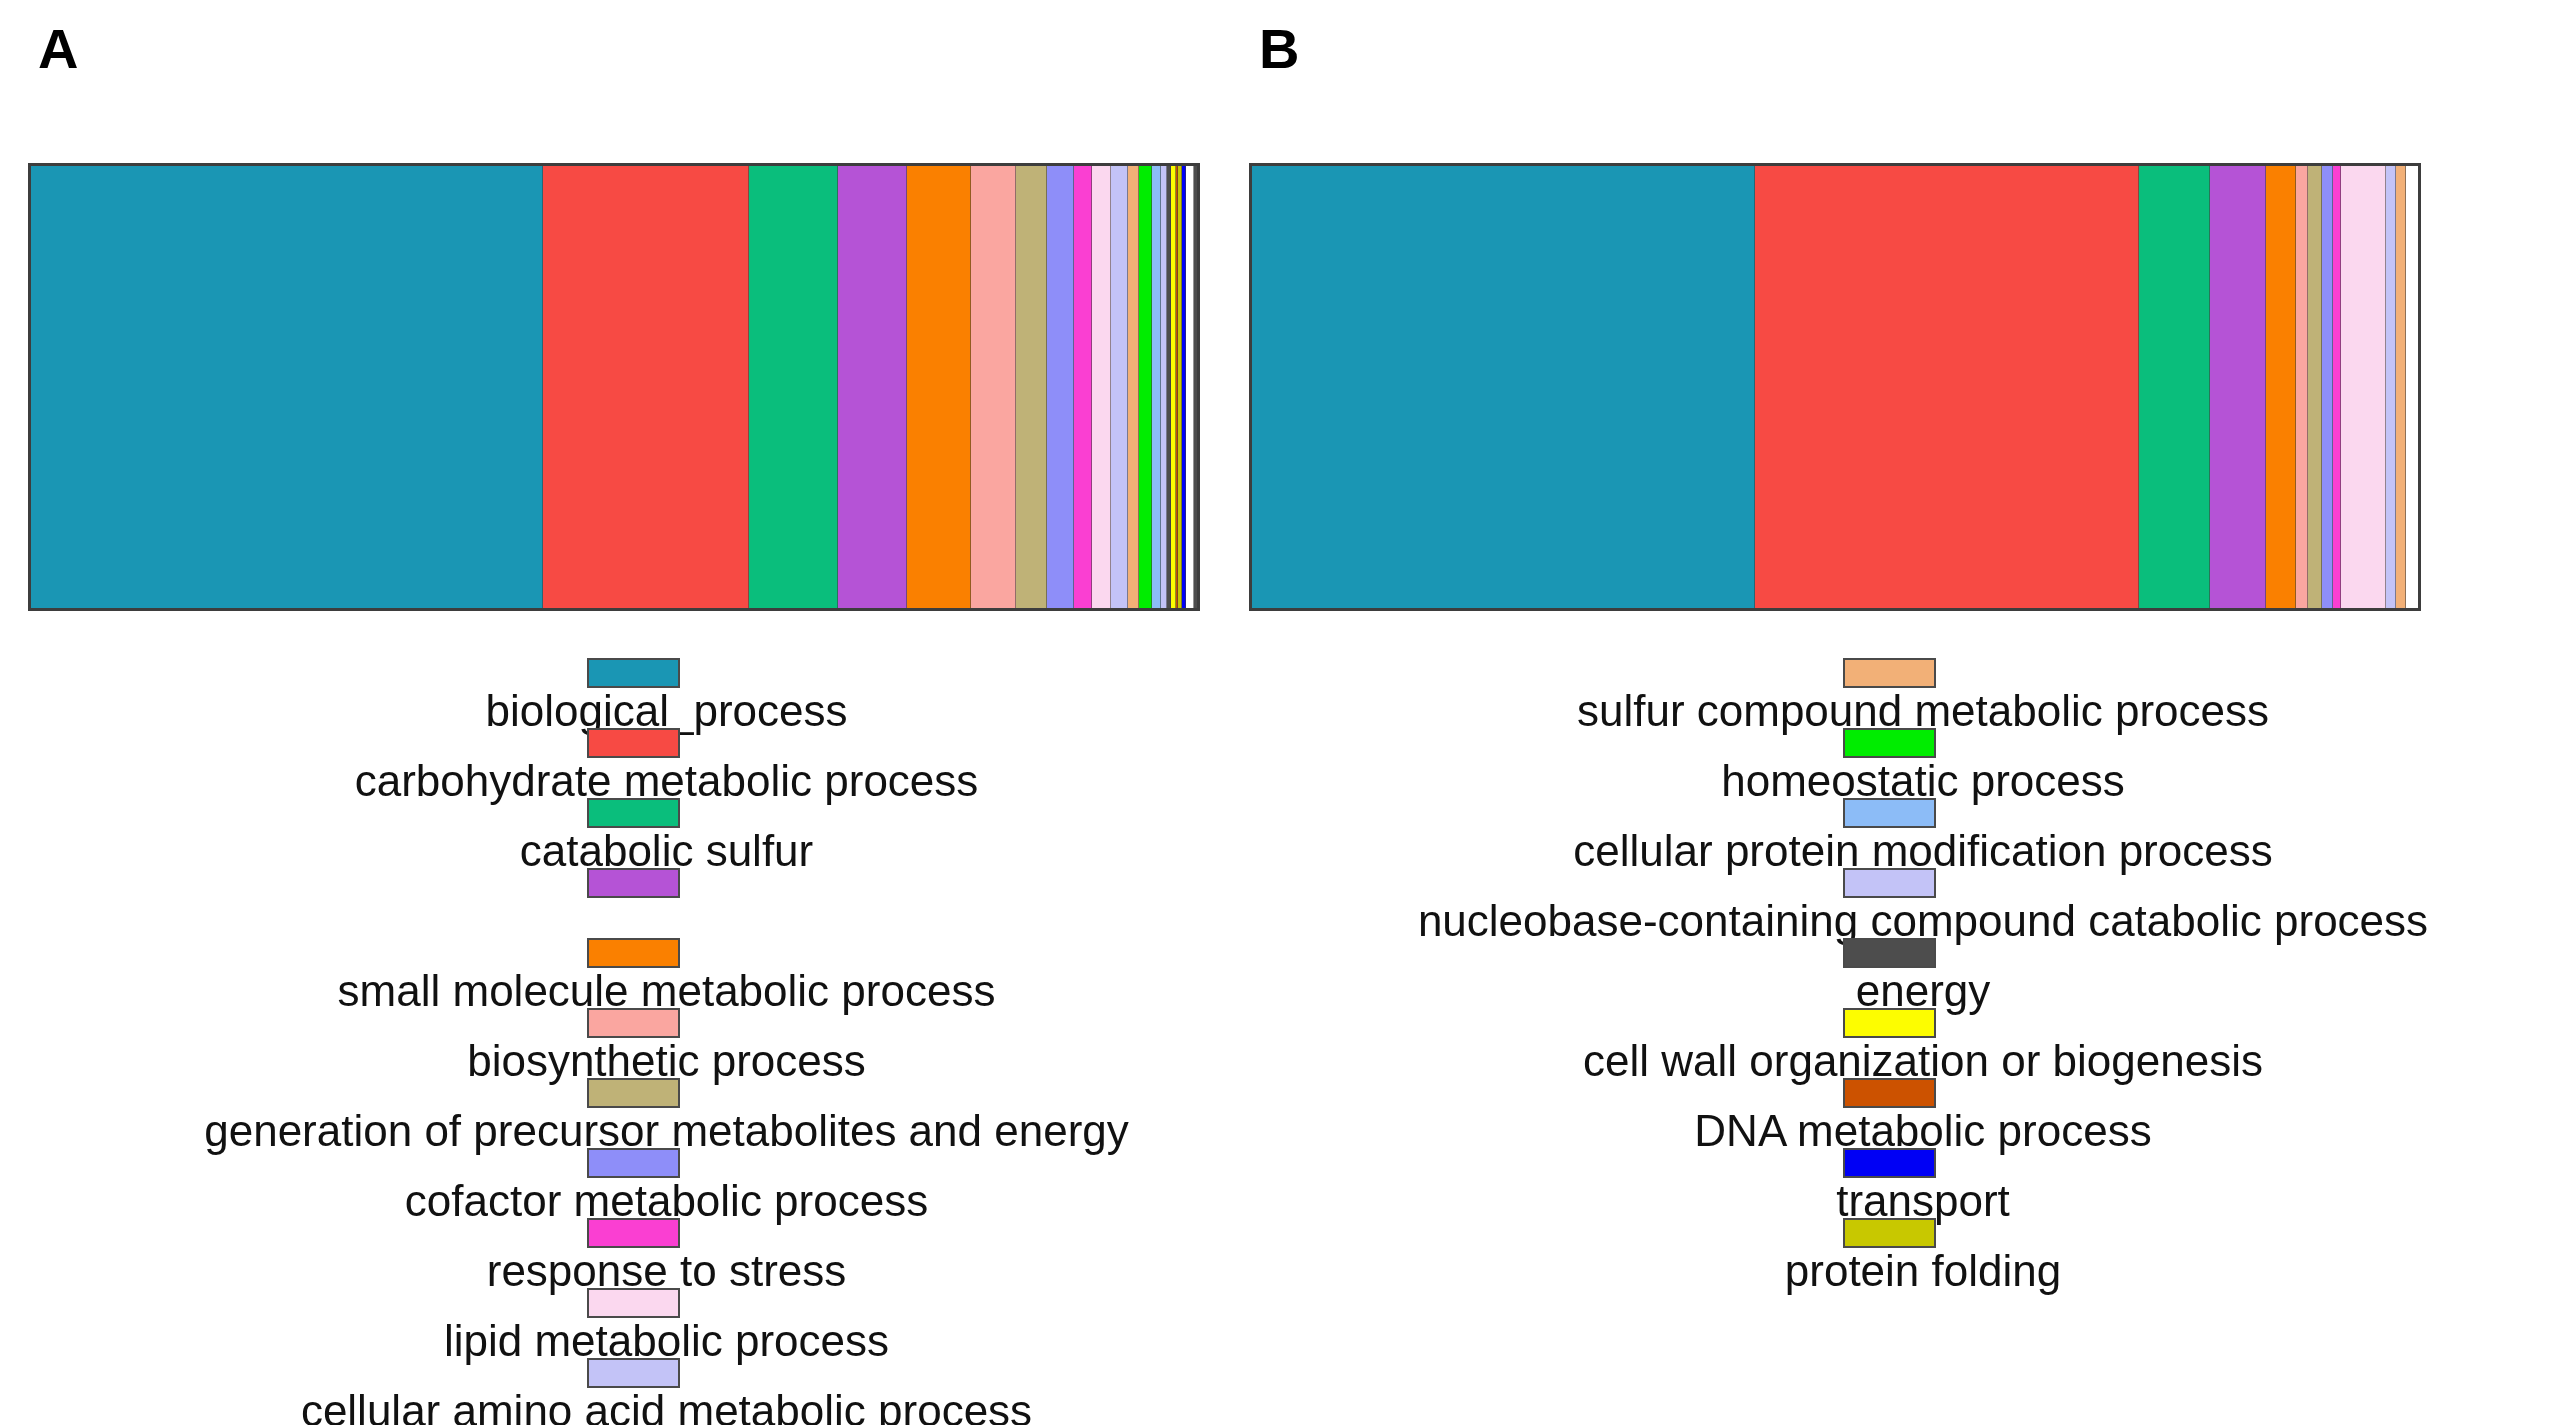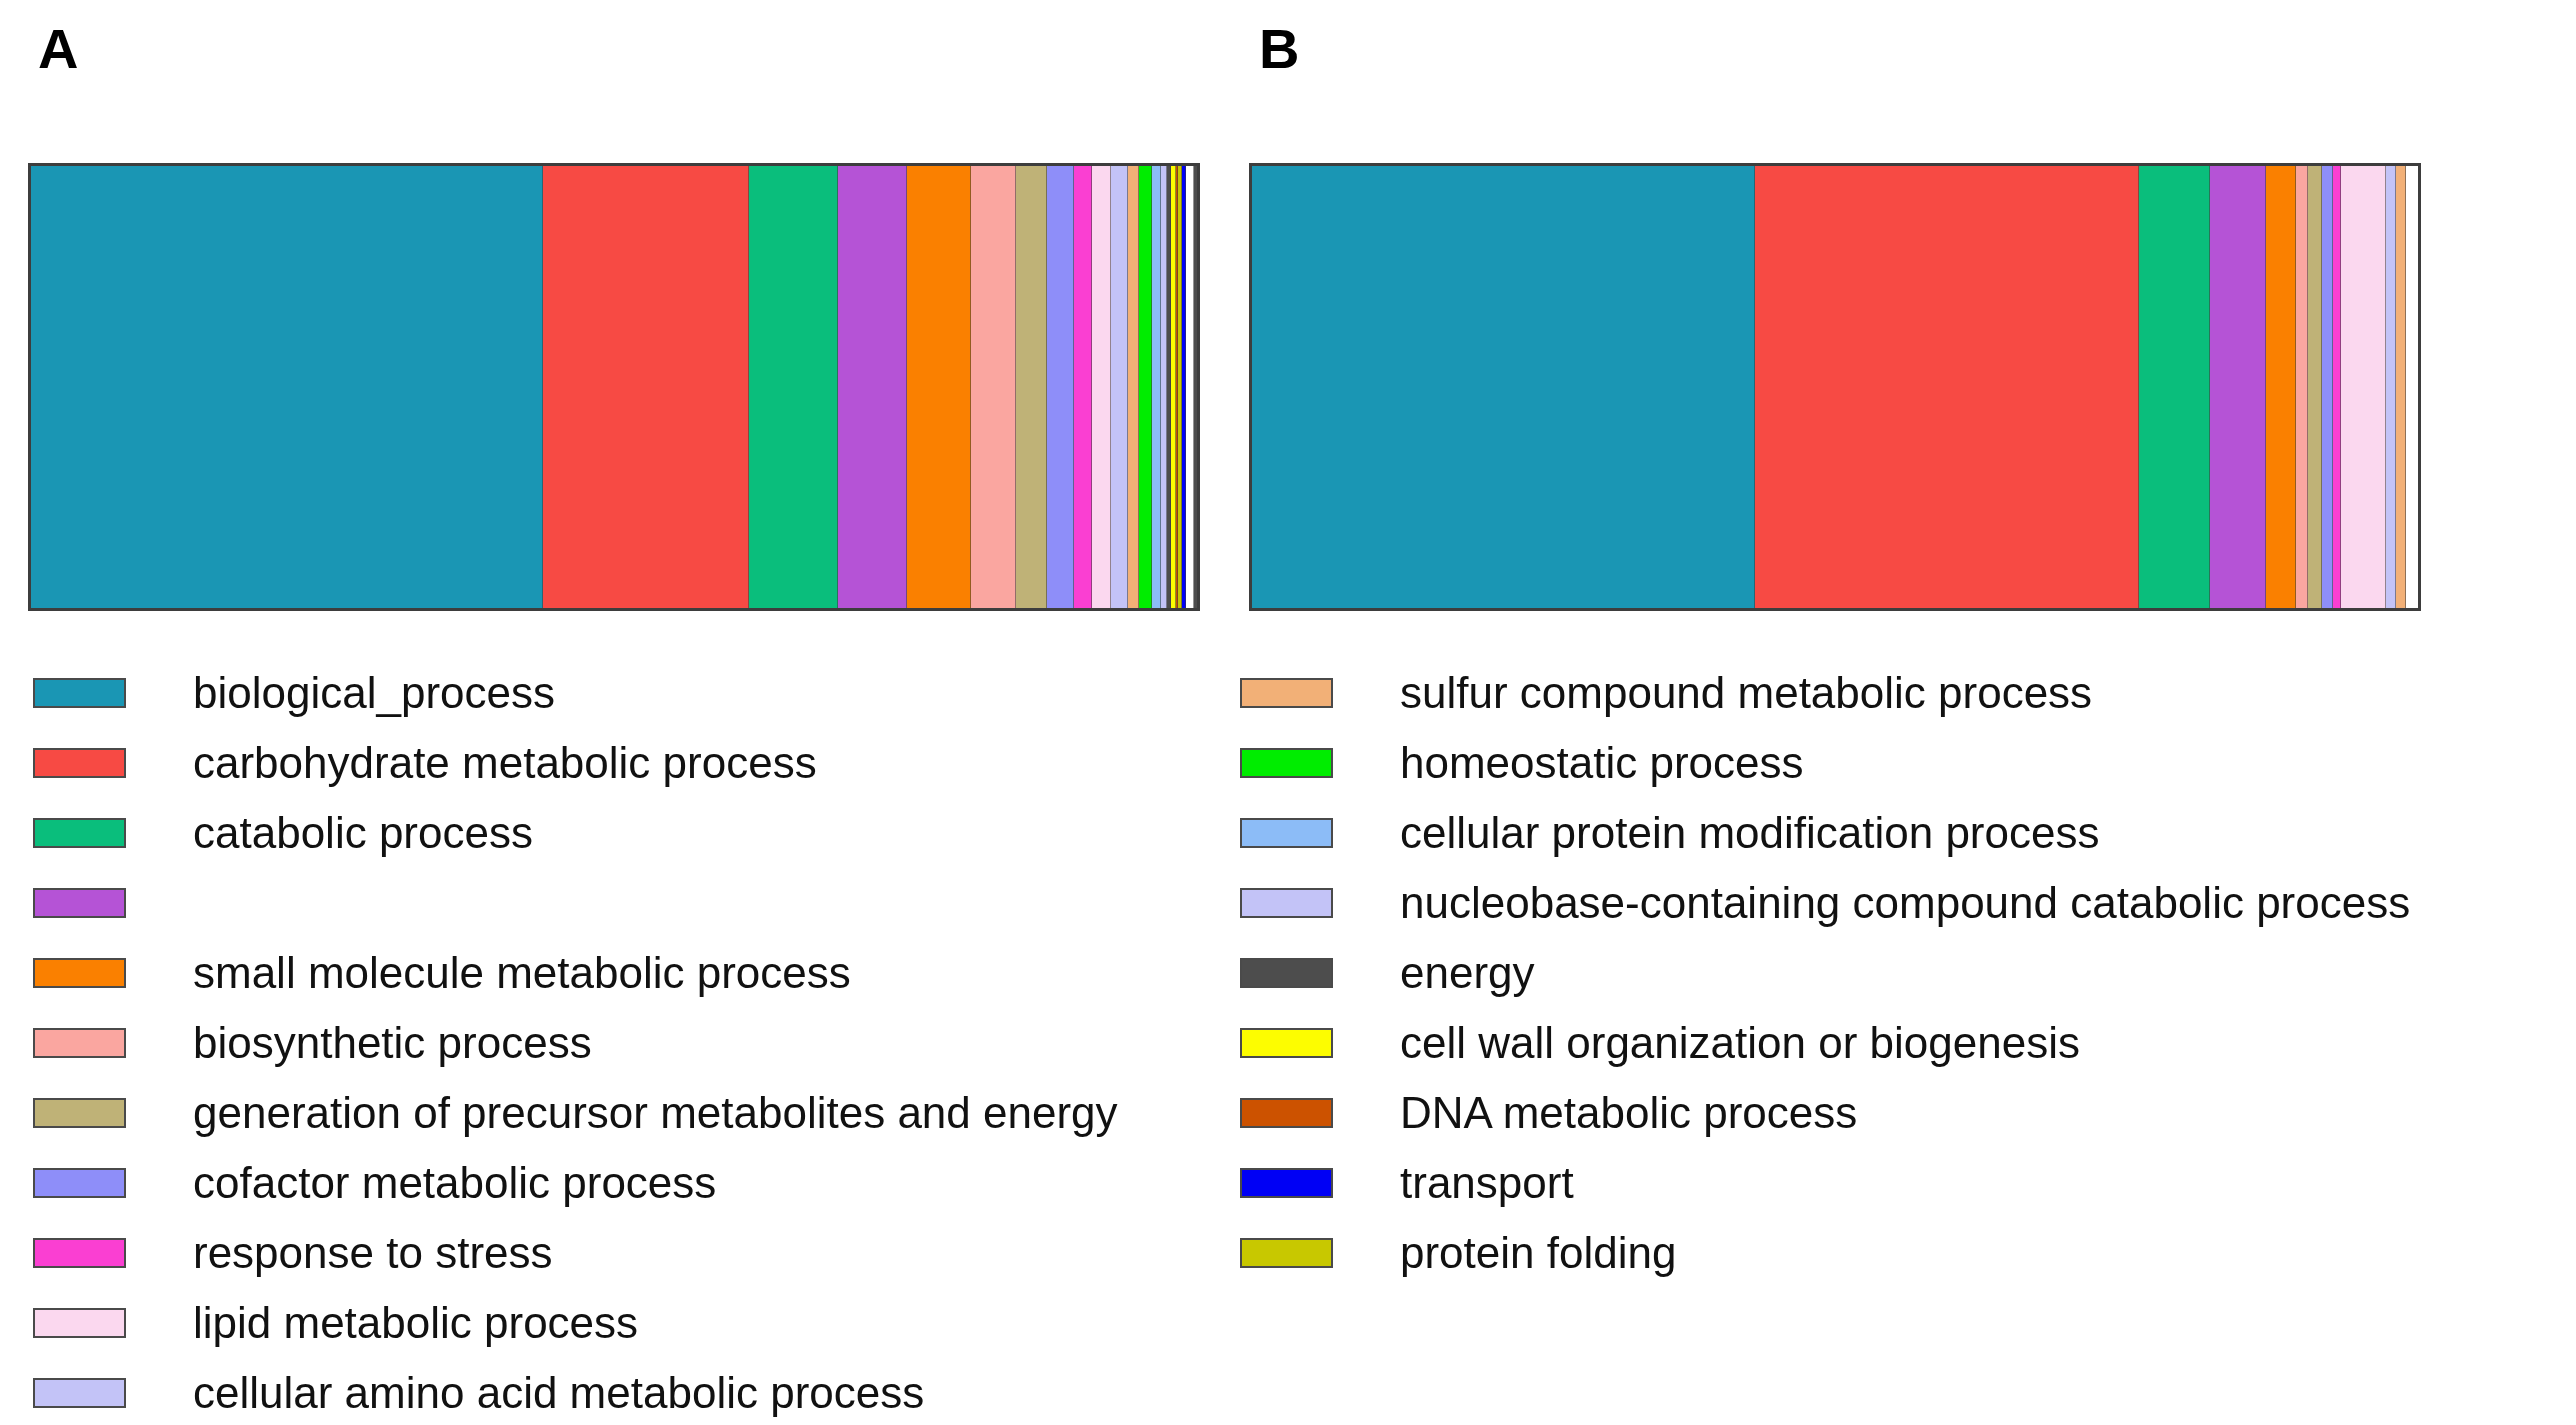--- a/index.html
+++ b/index.html
@@ -54,21 +54,21 @@
   
   .legend-col {
     position: absolute;
     top: 658px;
   }
   #legend-left  { left: 33px;   width: 1200px; }
   #legend-right { left: 1240px; width: 1299px; }
 
   .legend-item {
     display: flex;
-    flex-direction: row;
+    flex-direction: column;
     align-items: center;
     height: 70px;
   }
   .legend-swatch {
     flex: 0 0 auto;
     width: 93px;
     height: 30px;
     border: 2.5px solid #4a4a4a;
     margin-right: 0px;
   }
@@ -134,21 +134,21 @@
       <div class="legend-item">
         <span class="legend-swatch" style="background: rgb(26, 150, 180);"></span>
         <span class="legend-label">biological_process</span>
       </div>
       <div class="legend-item">
         <span class="legend-swatch" style="background: rgb(247, 74, 68);"></span>
         <span class="legend-label">carbohydrate metabolic process</span>
       </div>
       <div class="legend-item">
         <span class="legend-swatch" style="background: rgb(10, 190, 124);"></span>
-        <span class="legend-label">catabolic process</span>
+        <span class="legend-label">catabolic sulfur</span>
       </div>
       <div class="legend-item">
         <span class="legend-swatch" style="background: rgb(181, 83, 214);"></span>
       </div>
       <div class="legend-item">
         <span class="legend-swatch" style="background: rgb(250, 128, 0);"></span>
         <span class="legend-label">small molecule metabolic process</span>
       </div>
       <div class="legend-item">
         <span class="legend-swatch" style="background: rgb(250, 166, 160);"></span>

